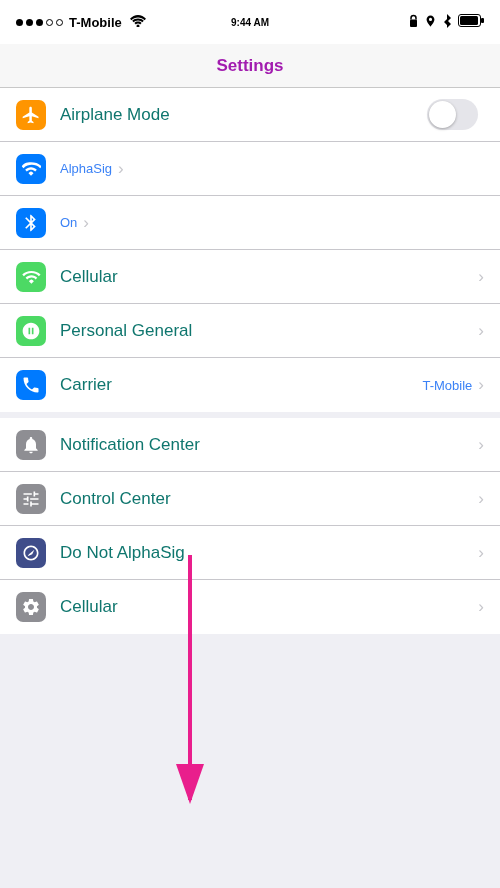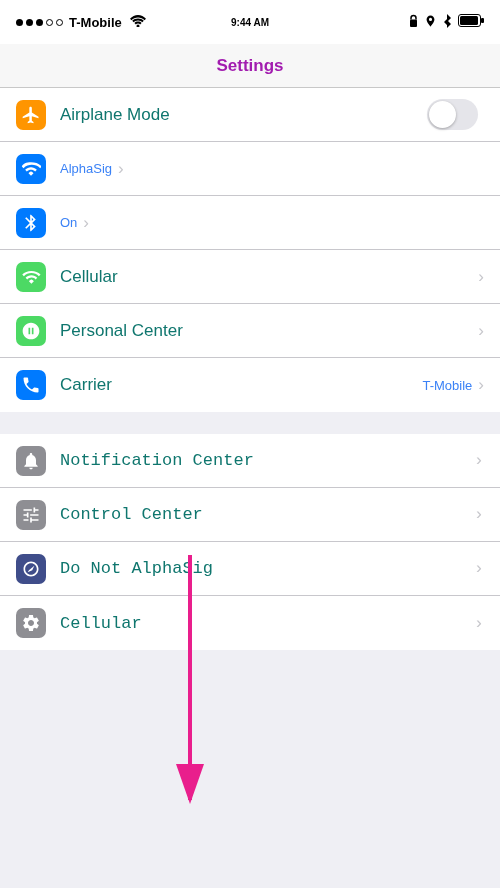--- a/index.html
+++ b/index.html
@@ -271,37 +271,37 @@
     <span class="item-label">Cellular</span>
     <span class="item-chevron">›</span>
   </div>
 
   <div class="settings-item">
     <div class="item-icon icon-green">
       <svg class="icon-svg" viewBox="0 0 24 24" fill="white">
         <path d="M12 2C6.48 2 2 6.48 2 12s4.48 10 10 10 10-4.48 10-10S17.52 2 12 2zm-1 14H9V8h2v8zm4 0h-2V8h2v8z"></path>
       </svg>
     </div>
-    <span class="item-label">Personal Center</span>
+    <span class="item-label">Personal General</span>
     <span class="item-chevron">›</span>
   </div>
 
   <div class="settings-item">
     <div class="item-icon icon-blue">
       <svg class="icon-svg" viewBox="0 0 24 24" fill="white">
         <path d="M6.62 10.79c1.44 2.83 3.76 5.14 6.59 6.59l2.2-2.2c.27-.27.67-.36 1.02-.24 1.12.37 2.33.57 3.57.57.55 0 1 .45 1 1V20c0 .55-.45 1-1 1-9.39 0-17-7.61-17-17 0-.55.45-1 1-1h3.5c.55 0 1 .45 1 1 0 1.25.2 2.45.57 3.57.11.35.03.74-.25 1.02l-2.2 2.2z"></path>
       </svg>
     </div>
     <span class="item-label">Carrier</span>
     <span class="item-value">T-Mobile</span>
     <span class="item-chevron">›</span>
   </div>
 </div>
 
-<div class="settings-section" style="margin-top: 22px; font-family: Liberation Mono, monospace;">
+<div class="settings-section" style="margin-top: 6px;">
 
   <div class="settings-item">
     <div class="item-icon icon-gray">
       <svg class="icon-svg" viewBox="0 0 24 24" fill="white">
         <path d="M12 22c1.1 0 2-.9 2-2h-4c0 1.1.9 2 2 2zm6-6V11c0-3.07-1.64-5.64-4.5-6.32V4c0-.83-.67-1.5-1.5-1.5s-1.5.67-1.5 1.5v.68C7.63 5.36 6 7.92 6 11v5l-2 2v1h16v-1l-2-2z"></path>
       </svg>
     </div>
     <span class="item-label">Notification Center</span>
     <span class="item-chevron">›</span>
   </div>

